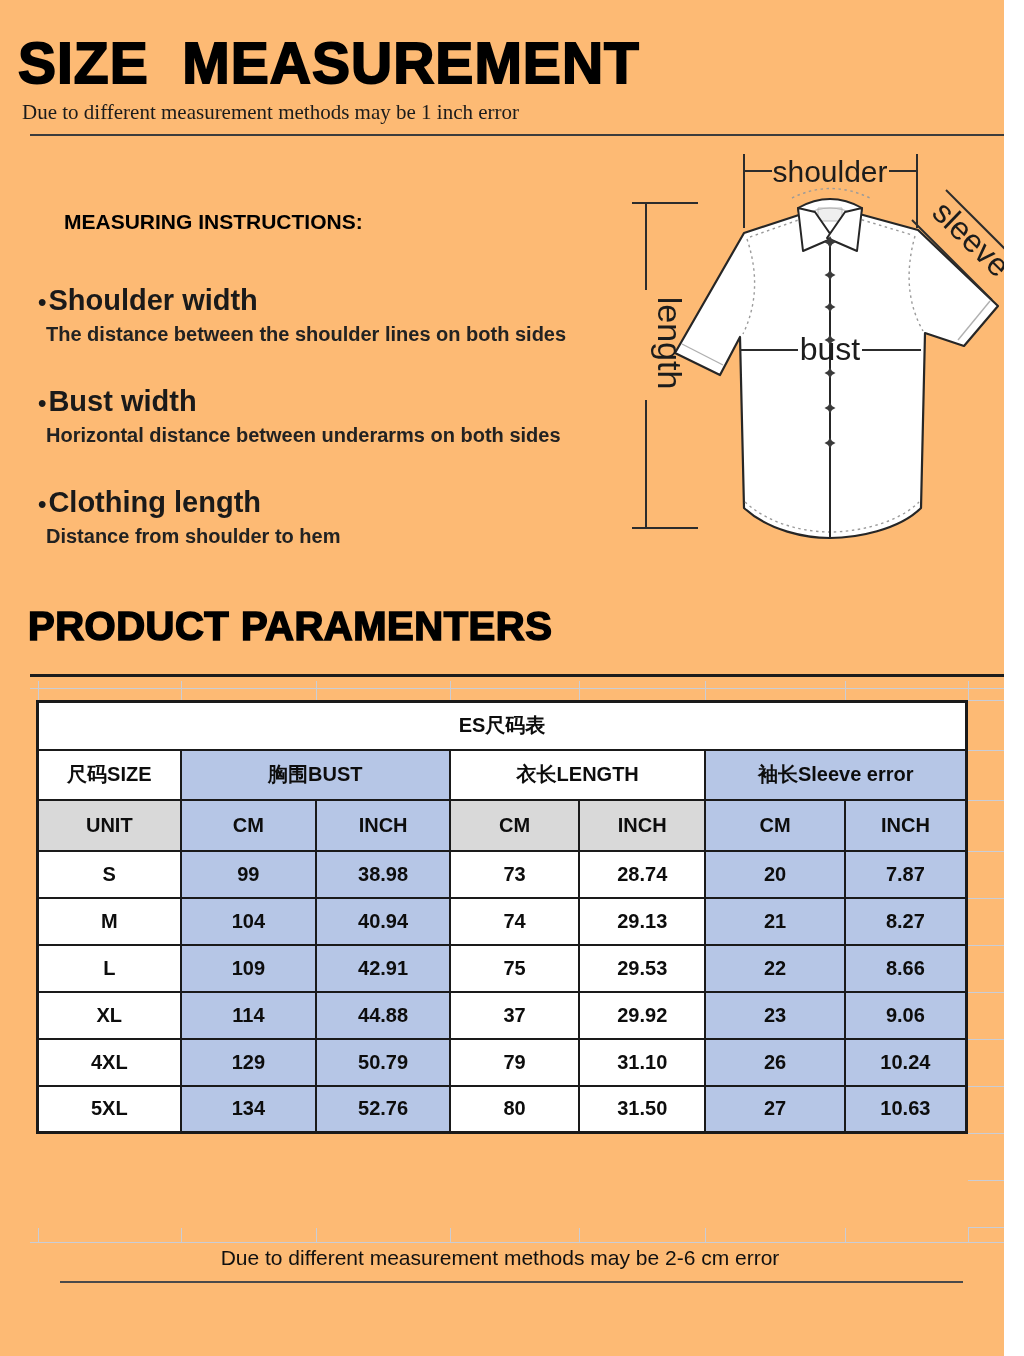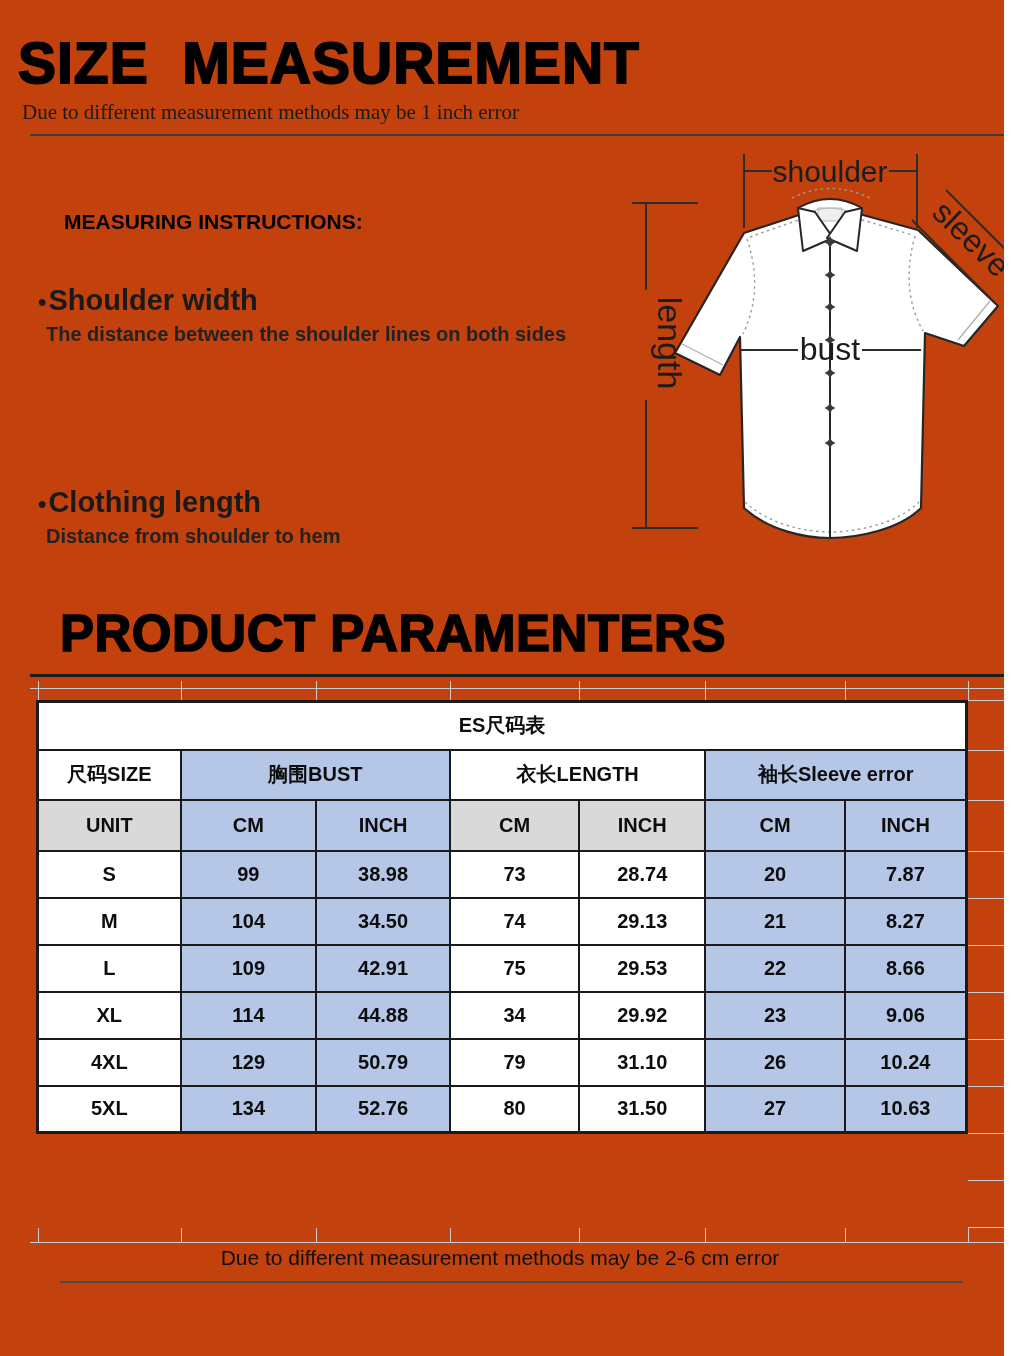--- a/index.html
+++ b/index.html
@@ -1,25 +1,25 @@
 <!DOCTYPE html>
 <html><head>
 <meta charset="utf-8">
 <style>
   html,body{margin:0;padding:0;background:#ffffff;}
   body{width:1024px;height:1356px;position:relative;font-family:"Liberation Sans","DejaVu Sans",sans-serif;color:#111;}
   .abs{position:absolute;}
-  .page{position:absolute;left:0;top:0;width:1004px;height:1356px;background:#c2410c;overflow:hidden;}
+  .page{position:absolute;left:0;top:0;width:1004px;height:1356px;background:#fdba74;overflow:hidden;}
 
   
   .h1{left:18px;top:30px;font-size:57px;font-weight:bold;letter-spacing:1px;color:#000;
       -webkit-text-stroke:1.8px #000;white-space:pre;}
   .subtitle{left:22px;top:100px;font-size:21px;font-family:"Liberation Serif","DejaVu Serif",serif;color:#1b1b1b;}
-  .h2{left:28px;top:604px;font-size:51px;font-weight:bold;letter-spacing:0.5px;color:#000;
-      -webkit-text-stroke:1.6px #000;white-space:pre;margin-left:32px;}
+  .h2{left:28px;top:604px;font-size:40px;font-weight:bold;letter-spacing:0.5px;color:#000;
+      -webkit-text-stroke:1.6px #000;white-space:pre;}
 
   .rule{background:#3c3c3c;}
   .rule1{left:30px;top:134px;width:982px;height:2px;}
   .rule2{left:30px;top:674px;width:982px;height:3px;background:#1c1c1c;}
   .rule3{left:60px;top:1281px;width:903px;height:2px;background:#4a4a4a;}
 
   
   .instructions{left:16px;top:210px;width:575px;height:390px;}
   .ins-heading{position:absolute;left:0;top:0;font-size:21px;font-weight:bold;color:#000;margin-left:48px;}
   .ins-item{position:absolute;left:0;width:575px;font-weight:bold;}
@@ -57,20 +57,24 @@
   <div class="abs rule rule1"></div>
 
   <div class="abs instructions">
     <div class="ins-heading">MEASURING INSTRUCTIONS:</div>
 
     <div class="ins-item it0">
       <div class="term"><span class="bullet">•</span><span>Shoulder width</span></div>
       <div class="desc">The distance between the shoulder lines on both sides</div>
     </div>
 
+    <div class="ins-item it1">
+      <div class="term"><span class="bullet">•</span><span>Bust width</span></div>
+      <div class="desc">Horizontal distance between underarms on both sides</div>
+    </div>
 
     <div class="ins-item it2">
       <div class="term"><span class="bullet">•</span><span>Clothing length</span></div>
       <div class="desc">Distance from shoulder to hem</div>
     </div>
   </div>
 
   <div class="abs diagram">
     <svg viewBox="0 0 430 430" width="430" height="430">
 
@@ -175,40 +179,40 @@
         <td class="c-blue">99</td>
         <td class="c-blue">38.98</td>
         <td class="c-white">73</td>
         <td class="c-white">28.74</td>
         <td class="c-blue">20</td>
         <td class="c-blue">7.87</td>
       </tr>
       <tr class="data-row">
         <td class="c-white">M</td>
         <td class="c-blue">104</td>
-        <td class="c-blue">34.50</td>
+        <td class="c-blue">40.94</td>
         <td class="c-white">74</td>
         <td class="c-white">29.13</td>
         <td class="c-blue">21</td>
         <td class="c-blue">8.27</td>
       </tr>
       <tr class="data-row">
         <td class="c-white">L</td>
         <td class="c-blue">109</td>
         <td class="c-blue">42.91</td>
         <td class="c-white">75</td>
         <td class="c-white">29.53</td>
         <td class="c-blue">22</td>
         <td class="c-blue">8.66</td>
       </tr>
       <tr class="data-row">
         <td class="c-white">XL</td>
         <td class="c-blue">114</td>
         <td class="c-blue">44.88</td>
-        <td class="c-white">34</td>
+        <td class="c-white">37</td>
         <td class="c-white">29.92</td>
         <td class="c-blue">23</td>
         <td class="c-blue">9.06</td>
       </tr>
       <tr class="data-row">
         <td class="c-white">4XL</td>
         <td class="c-blue">129</td>
         <td class="c-blue">50.79</td>
         <td class="c-white">79</td>
         <td class="c-white">31.10</td>

